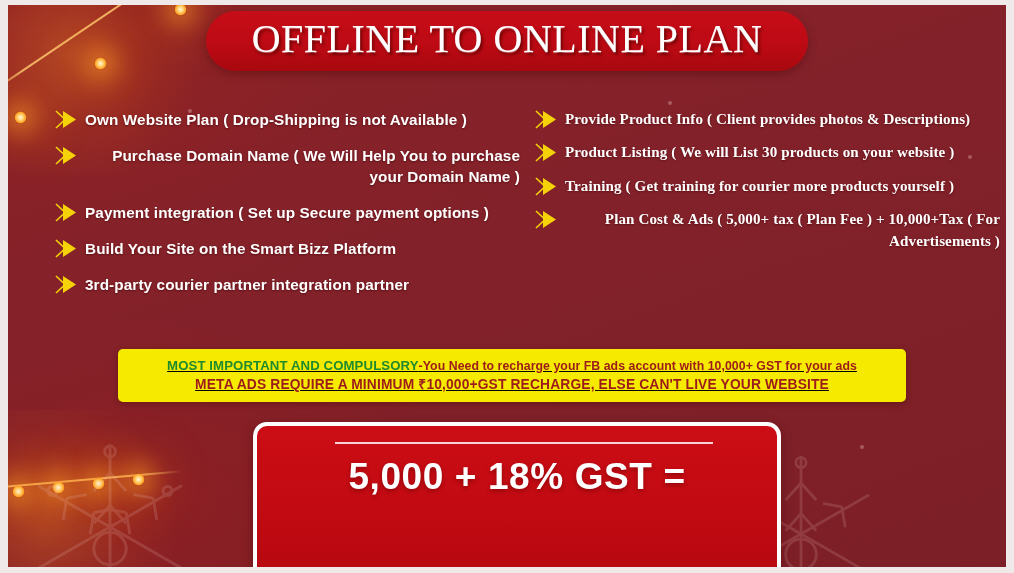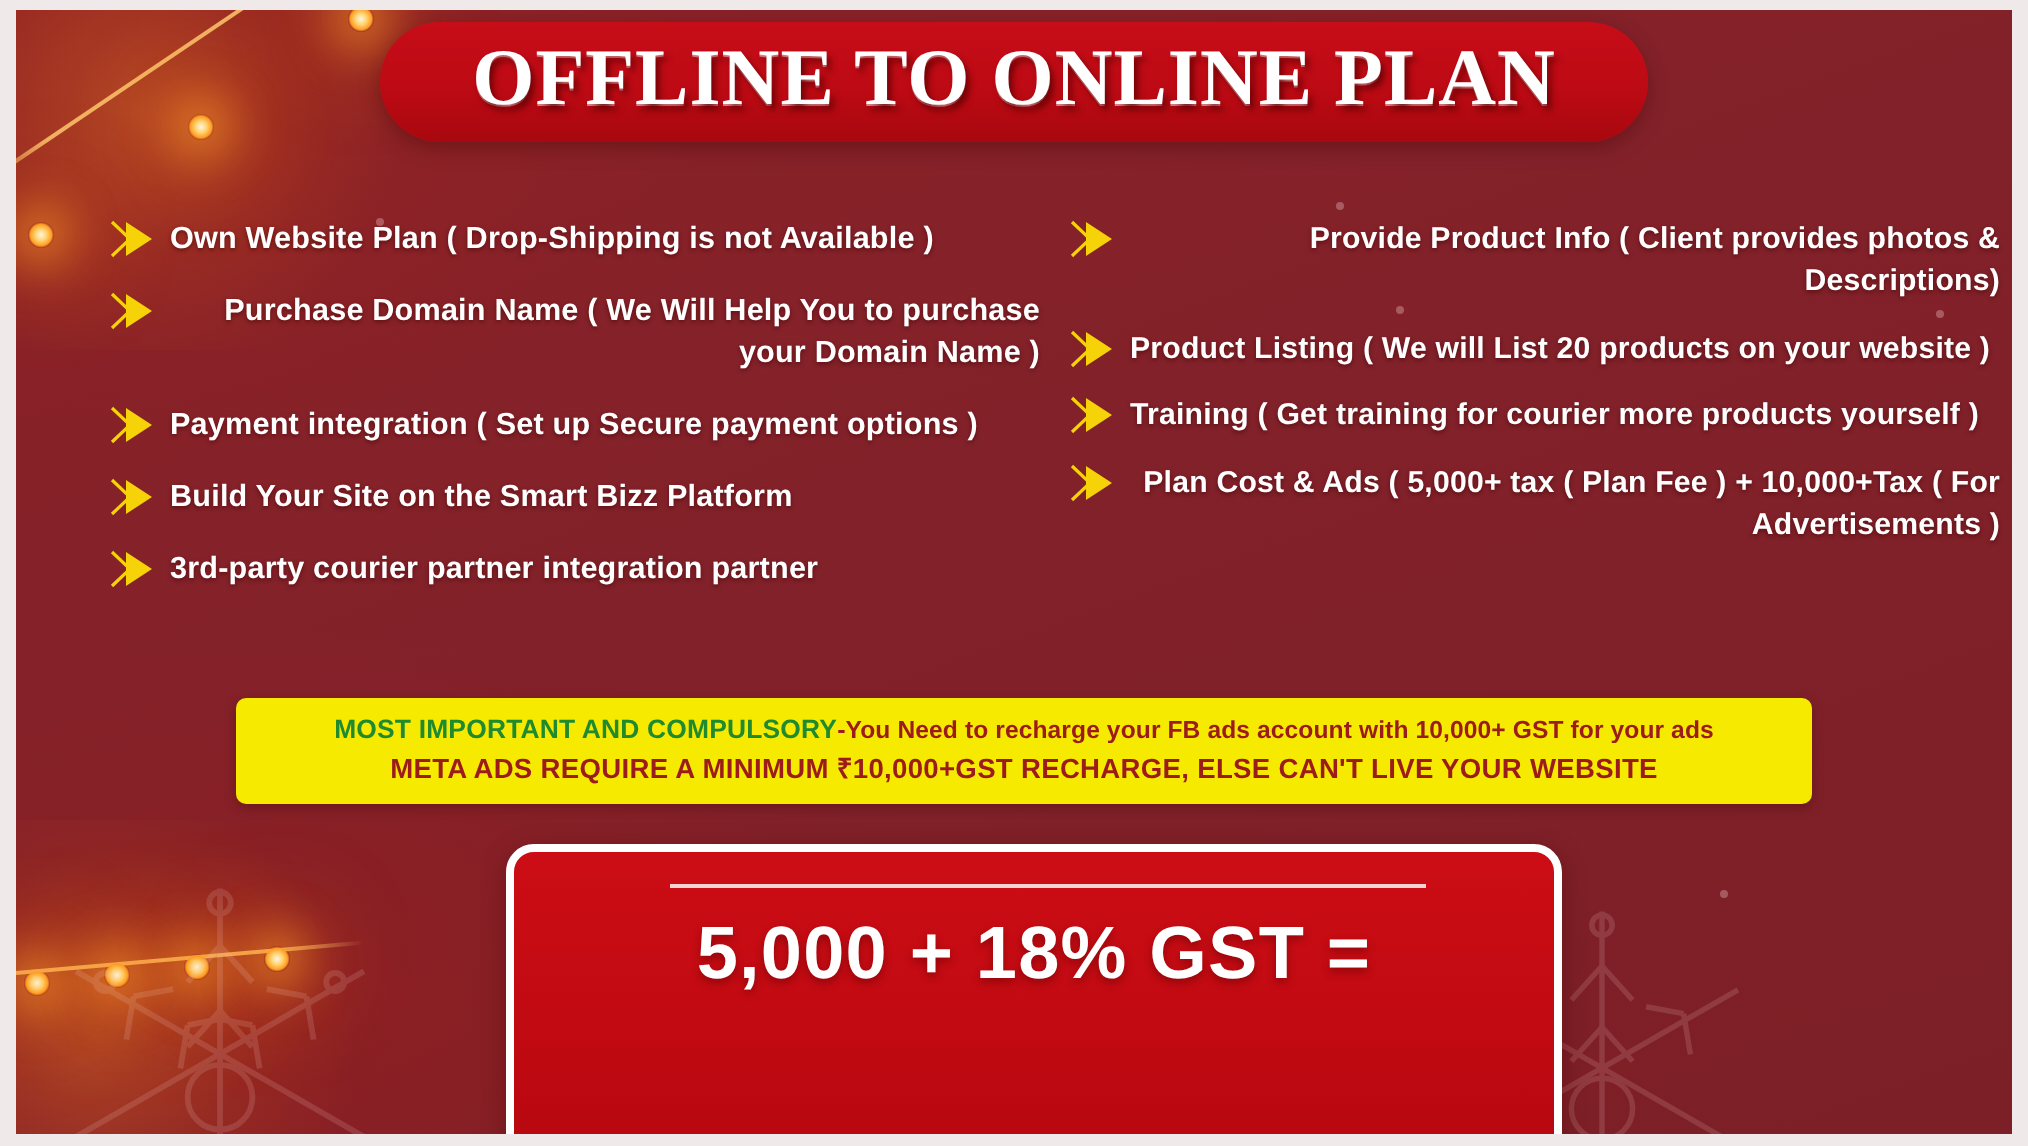--- a/index.html
+++ b/index.html
@@ -83,21 +83,21 @@
     justify-content: center;
   }
   .title-pill {
     background: linear-gradient(180deg, #c60d18 0%, #bd0a14 55%, #a8080f 100%);
     border-radius: 34px;
     padding: 7px 46px 11px 46px;
     box-shadow: 0 3px 10px rgba(60,0,0,0.35);
   }
   .title-text {
     font-family: "Liberation Serif", "DejaVu Serif", serif;
-    font-weight: bold;
+    font-weight: normal;
     font-size: 40px;
     letter-spacing: 0.5px;
     color: #ffffff;
     text-shadow: 2px 3px 3px rgba(90,0,0,0.75), 0 1px 0 rgba(255,255,255,0.5);
     white-space: nowrap;
     line-height: 1.05;
   }
 
   
   .columns {
@@ -129,33 +129,34 @@
   .chev svg { display: block; }
 
   .btext {
     color: #ffffff;
     font-weight: bold;
     font-size: 15.3px;
     line-height: 1.42;
     letter-spacing: 0.1px;
     text-shadow: 0 1px 2px rgba(60,0,0,0.55);
   }
-  .col-right .btext { font-size: 15.1px; }
+  .col-right .btext { font-size: 15.1px; font-family: Liberation Serif, serif; }
 
   
   .notice {
     position: absolute;
     left: 110px;
     top: 344px;
     width: 788px;
     background: #f6ea00;
     border-radius: 5px;
     padding: 6px 10px 7px 10px;
     text-align: center;
     box-shadow: 0 2px 6px rgba(50,0,0,0.30);
+    text-decoration: underline;
   }
   .notice-line1 { line-height: 1.25; white-space: nowrap; }
   .n-green {
     color: #1f8a2e;
     font-weight: bold;
     font-size: 13.2px;
     letter-spacing: 0.1px;
   }
   .n-dash {
     color: #9c1b1b;
@@ -367,21 +368,21 @@
           <span class="btext">Provide Product Info ( Client provides photos &amp; Descriptions)</span>
         </div>
 
         <div class="bullet">
           <span class="chev">
             <svg width="26" height="19" viewBox="0 0 26 19">
               <path d="M2 1 L11 9.5 L2 18" fill="none" stroke="#f5d308" stroke-width="1.6"></path>
               <path d="M9 1 L22 9.5 L9 18 Z" fill="#f5d308"></path>
             </svg>
           </span>
-          <span class="btext">Product Listing ( We will List 20 products on your website )</span>
+          <span class="btext">Product Listing ( We will List 30 products on your website )</span>
         </div>
 
         <div class="bullet">
           <span class="chev">
             <svg width="26" height="19" viewBox="0 0 26 19">
               <path d="M2 1 L11 9.5 L2 18" fill="none" stroke="#f5d308" stroke-width="1.6"></path>
               <path d="M9 1 L22 9.5 L9 18 Z" fill="#f5d308"></path>
             </svg>
           </span>
           <span class="btext">Training ( Get training for courier more products yourself )</span>

